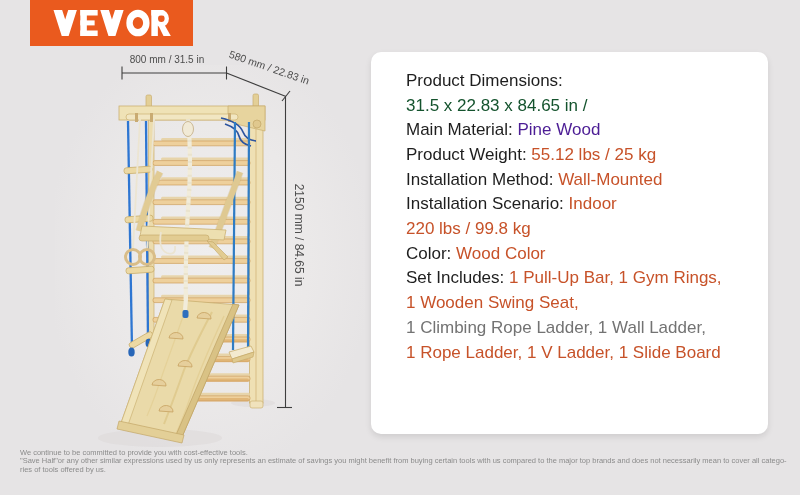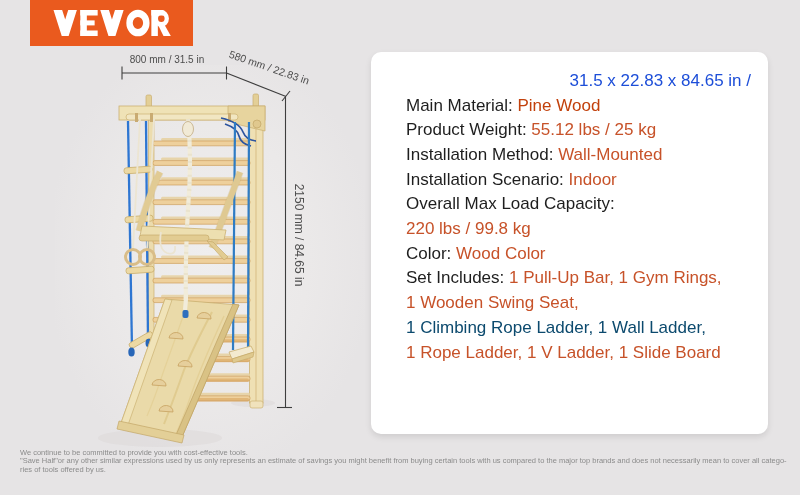--- a/index.html
+++ b/index.html
@@ -209,43 +209,43 @@
 
   <text x="268" y="71" font-size="10.5" fill="#4d4d4d" text-anchor="middle" transform="rotate(19 268 71)">580 mm / 22.83 in</text>
 
   <text x="295" y="235" font-size="12" fill="#4d4d4d" text-anchor="middle" transform="rotate(90 295 235)">2150 mm / 84.65 in</text>
 </svg>
 
 <div class="abs" style="left:371px;top:52px;width:397px;height:382px;background:#ffffff;border-radius:10px;box-shadow:0 3px 6px rgba(0,0,0,0.10);"></div>
 
 <div class="abs" style="left:406px;top:68.8px;width:345px;font-size:17px;line-height:24.7px;color:#1e1e1e;">
 
-
-  <div style="color:#1d4ed8;text-align:right;">31.5 x 22.83 x 84.65 in /</div>
-
-
-  <div>Main Material: <span style="color:#c2410c;">Pine Wood</span></div>
+  <div>Product Dimensions:</div>
+
+  <div style="color:#14532d;">31.5 x 22.83 x 84.65 in /</div>
+
+
+  <div>Main Material: <span style="color:#4c1d95;">Pine Wood</span></div>
 
   <div>Product Weight: <span style="color:#c75229;">55.12 lbs / 25 kg</span></div>
 
   <div>Installation Method: <span style="color:#c75229;">Wall-Mounted</span></div>
 
   <div>Installation Scenario: <span style="color:#c75229;">Indoor</span></div>
 
-  <div>Overall Max Load Capacity:</div>
 
   <div style="color:#c75229;">220 lbs / 99.8 kg</div>
 
   <div>Color: <span style="color:#c75229;">Wood Color</span></div>
 
   <div>Set Includes: <span style="color:#c75229;">1 Pull-Up Bar, 1 Gym Rings,</span></div>
 
   <div style="color:#c75229;">1 Wooden Swing Seat,</div>
 
-  <div style="color:#0c4a6e;">1 Climbing Rope Ladder, 1 Wall Ladder,</div>
+  <div style="color:#737373;">1 Climbing Rope Ladder, 1 Wall Ladder,</div>
 
   <div style="color:#c75229;">1 Rope Ladder, 1 V Ladder, 1 Slide Board</div>
 </div>
 
 <div class="abs" style="left:20px;top:448.5px;font-size:7.5px;line-height:8.8px;color:#8b8b8b;white-space:nowrap;">
 
   <div>We continue to be committed to provide you with cost-effective tools.</div>
 
   <div>"Save Half"or any other similar expressions used by us only represents an estimate of savings you might benefit from buying certain tools with us compared to the major top brands and does not necessarily mean to cover all catego-</div>
 

